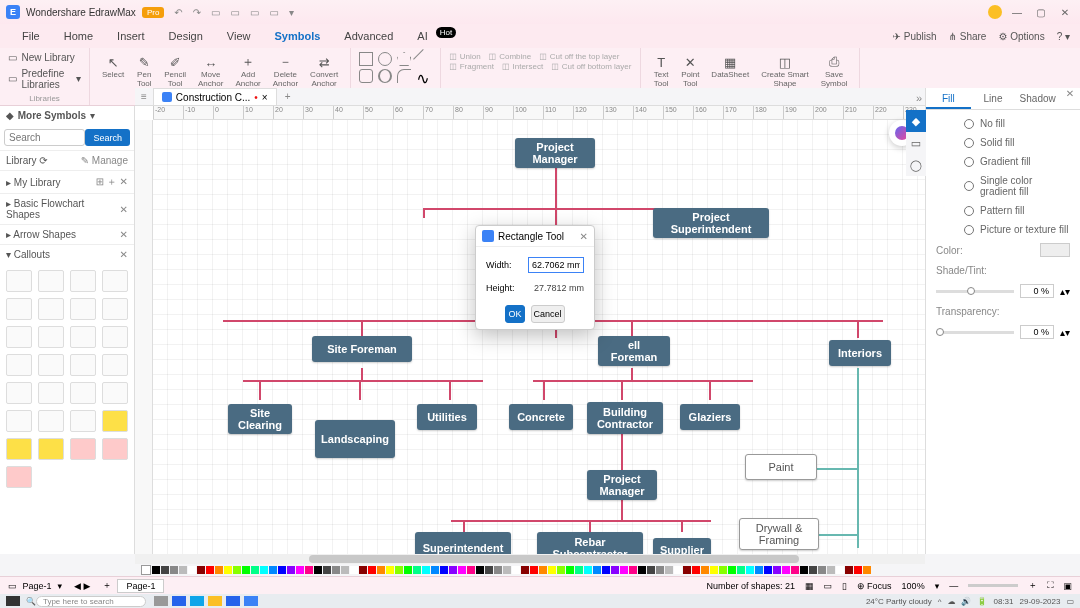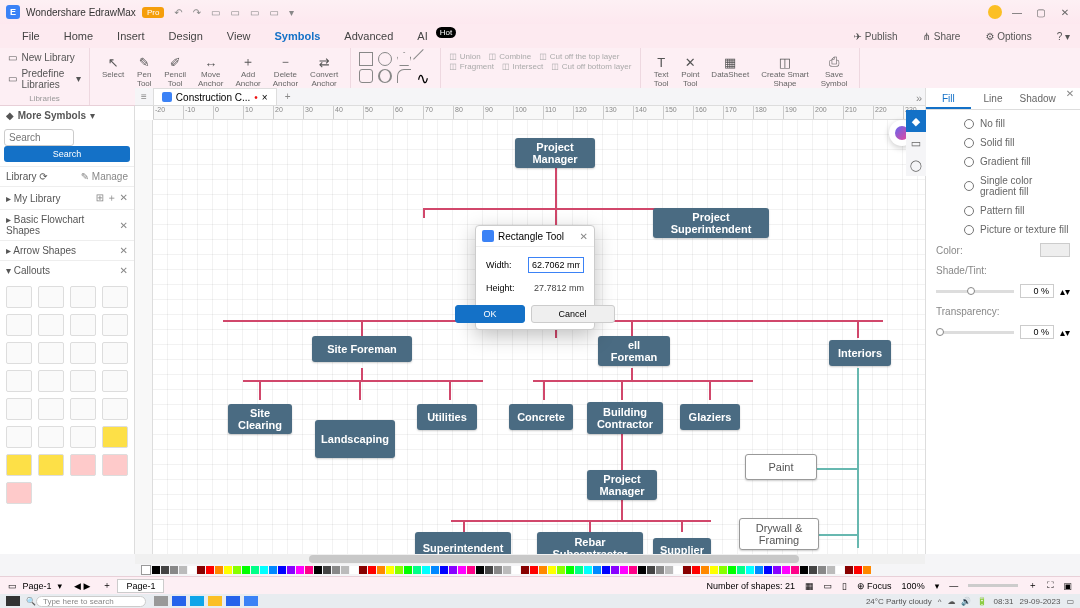--- a/index.html
+++ b/index.html
@@ -7,35 +7,35 @@
 .titlebar{height:24px;background:linear-gradient(#fdf0f4,#fde8ef);display:flex;align-items:center;padding:0 6px;font-size:10px;color:#333;}
 .titlebar .logo{width:14px;height:14px;background:#3b82f6;border-radius:3px;margin-right:6px;display:flex;align-items:center;justify-content:center;color:#fff;font-size:9px;font-weight:bold;}
 .titlebar .pro{background:#f59e0b;color:#fff;padding:1px 5px;border-radius:3px;font-size:8px;margin-left:6px;}
 .titlebar .qat{display:flex;gap:10px;margin-left:10px;color:#888;}
 .titlebar .win-controls{margin-left:auto;display:flex;gap:6px;align-items:center;}
 .titlebar .win-controls .wc{width:18px;text-align:center;cursor:pointer;color:#666;}
 .menubar{height:24px;background:#fdeaf0;display:flex;align-items:center;padding:0 10px;font-size:11px;}
 .menubar .tab{padding:0 12px;height:100%;display:flex;align-items:center;cursor:pointer;color:#444;}
 .menubar .tab.active{color:#1471c7;font-weight:600;}
 .menubar .ai-badge{background:#000000;color:#fff;font-size:8px;padding:1px 4px;border-radius:6px;margin-left:-4px;position:relative;top:-4px;}
-.menubar .right{margin-left:auto;display:flex;gap:25px;font-size:10px;color:#555;}
+.menubar .right{margin-left:auto;display:flex;gap:12px;font-size:10px;color:#555;}
 .ribbon{height:58px;background:#fdeff4;border-bottom:1px solid #e8d0d8;display:flex;}
 .ribbon-group{border-right:1px solid #eed8e0;padding:4px 8px 2px;display:flex;flex-direction:column;justify-content:space-between;}
 .ribbon-group .tools{display:flex;gap:4px;}
 .ribbon-group .tool{display:flex;flex-direction:column;align-items:center;font-size:8px;color:#666;padding:2px 4px;cursor:pointer;}
 .ribbon-group .tool .ic{width:16px;height:16px;display:flex;align-items:center;justify-content:center;font-size:13px;color:#555;}
 .ribbon-group .label{font-size:8px;color:#999;text-align:center;}
 .ribbon-group .shapes{display:grid;grid-template-columns:repeat(4,16px);gap:3px;}
 .ribbon-group .shapes .s{width:14px;height:14px;border:1px solid #888;cursor:pointer;}
 .ribbon-group .boolop{display:flex;flex-direction:column;gap:1px;}
 .ribbon-group .boolop .row{display:flex;gap:8px;font-size:8px;color:#aaa;}
 .ribbon-group .boolop .bi{display:flex;align-items:center;gap:3px;}
 .left-panel{position:absolute;left:0;top:106px;width:135px;height:448px;background:#fff;border-right:1px solid #ddd;display:flex;flex-direction:column;}
 .lp-header{padding:4px 6px;font-size:10px;display:flex;align-items:center;gap:4px;color:#555;}
-.lp-search{display:flex;padding:4px;flex-direction:column;}
+.lp-search{display:flex;padding:4px;}
 .lp-search input{flex:1;border:1px solid #ccc;border-radius:3px;font-size:10px;padding:2px 4px;width:70px;}
 .lp-search button{background:#1471c7;color:#fff;border:none;border-radius:3px;font-size:9px;padding:3px 8px;}
 .lp-section{font-size:10px;color:#555;padding:4px 6px;display:flex;align-items:center;justify-content:space-between;border-top:1px solid #eee;}
 .lp-section .ctrls{display:flex;gap:4px;color:#888;}
 .lp-shapes{flex:1;padding:6px;display:grid;grid-template-columns:repeat(4,1fr);gap:6px;align-content:start;overflow:hidden;}
 .lp-shapes .sh{height:22px;border:1px solid #ddd;border-radius:2px;background:#fafafa;}
 .lp-shapes .sh.y{background:#fde047;}
 .lp-shapes .sh.r{background:#fecaca;}
 .doc-tabs{position:absolute;left:135px;top:88px;right:145px;height:18px;background:#f5f5f7;display:flex;align-items:center;font-size:10px;border-bottom:1px solid #ddd;}
 .doc-tabs .dtab{display:flex;align-items:center;gap:4px;padding:0 8px;height:100%;background:#fff;border:1px solid #ddd;border-bottom:none;}
@@ -54,21 +54,21 @@
 .conn-th{position:absolute;height:2px;background:#67b8b0;}
 .dialog{position:absolute;left:475px;top:225px;width:120px;background:#fff;border:1px solid #ccc;box-shadow:0 6px 20px rgba(0,0,0,.25);border-radius:4px;z-index:100;}
 .dialog .dh{display:flex;align-items:center;padding:4px 6px;font-size:10px;border-bottom:1px solid #eee;}
 .dialog .dh .dlogo{width:12px;height:12px;background:#3b82f6;border-radius:2px;margin-right:4px;}
 .dialog .dh .dx{margin-left:auto;color:#888;cursor:pointer;}
 .dialog .dbody{padding:10px 10px 6px;display:flex;flex-direction:column;gap:10px;}
 .dialog .row{display:flex;align-items:center;justify-content:space-between;font-size:9px;}
 .dialog .row input{width:56px;border:1px solid #3b82f6;font-size:9px;padding:2px 3px;}
 .dialog .row .val{font-size:9px;color:#444;}
 .dialog .btns{display:flex;gap:6px;justify-content:center;padding:6px;}
-.dialog .btns button{font-size:9px;padding:3px 27px;border-radius:3px;border:1px solid #ccc;cursor:pointer;text-align:right;}
+.dialog .btns button{font-size:9px;padding:3px 2px;border-radius:3px;border:1px solid #ccc;cursor:pointer;text-align:right;}
 .dialog .btns .ok{background:#1471c7;color:#fff;border-color:#1471c7;}
 .right-panel{position:absolute;right:0;top:88px;width:155px;bottom:54px;background:#fff;border-left:1px solid #ddd;font-size:10px;}
 .rp-tabs{height:22px;display:flex;border-bottom:1px solid #ddd;}
 .rp-tabs .rt{flex:1;text-align:center;line-height:22px;font-size:10px;cursor:pointer;color:#666;}
 .rp-tabs .rt.active{color:#1471c7;border-bottom:2px solid #1471c7;}
 .rp-tabs .rtx{width:20px;text-align:center;color:#888;}
 .rp-body{padding:8px 10px;display:flex;flex-direction:column;gap:8px;}
 .rp-radio{display:flex;align-items:center;gap:6px;font-size:10px;color:#666;padding-left:28px;}
 .rp-radio input{width:10px;height:10px;}
 .rp-label{font-size:10px;color:#888;}

